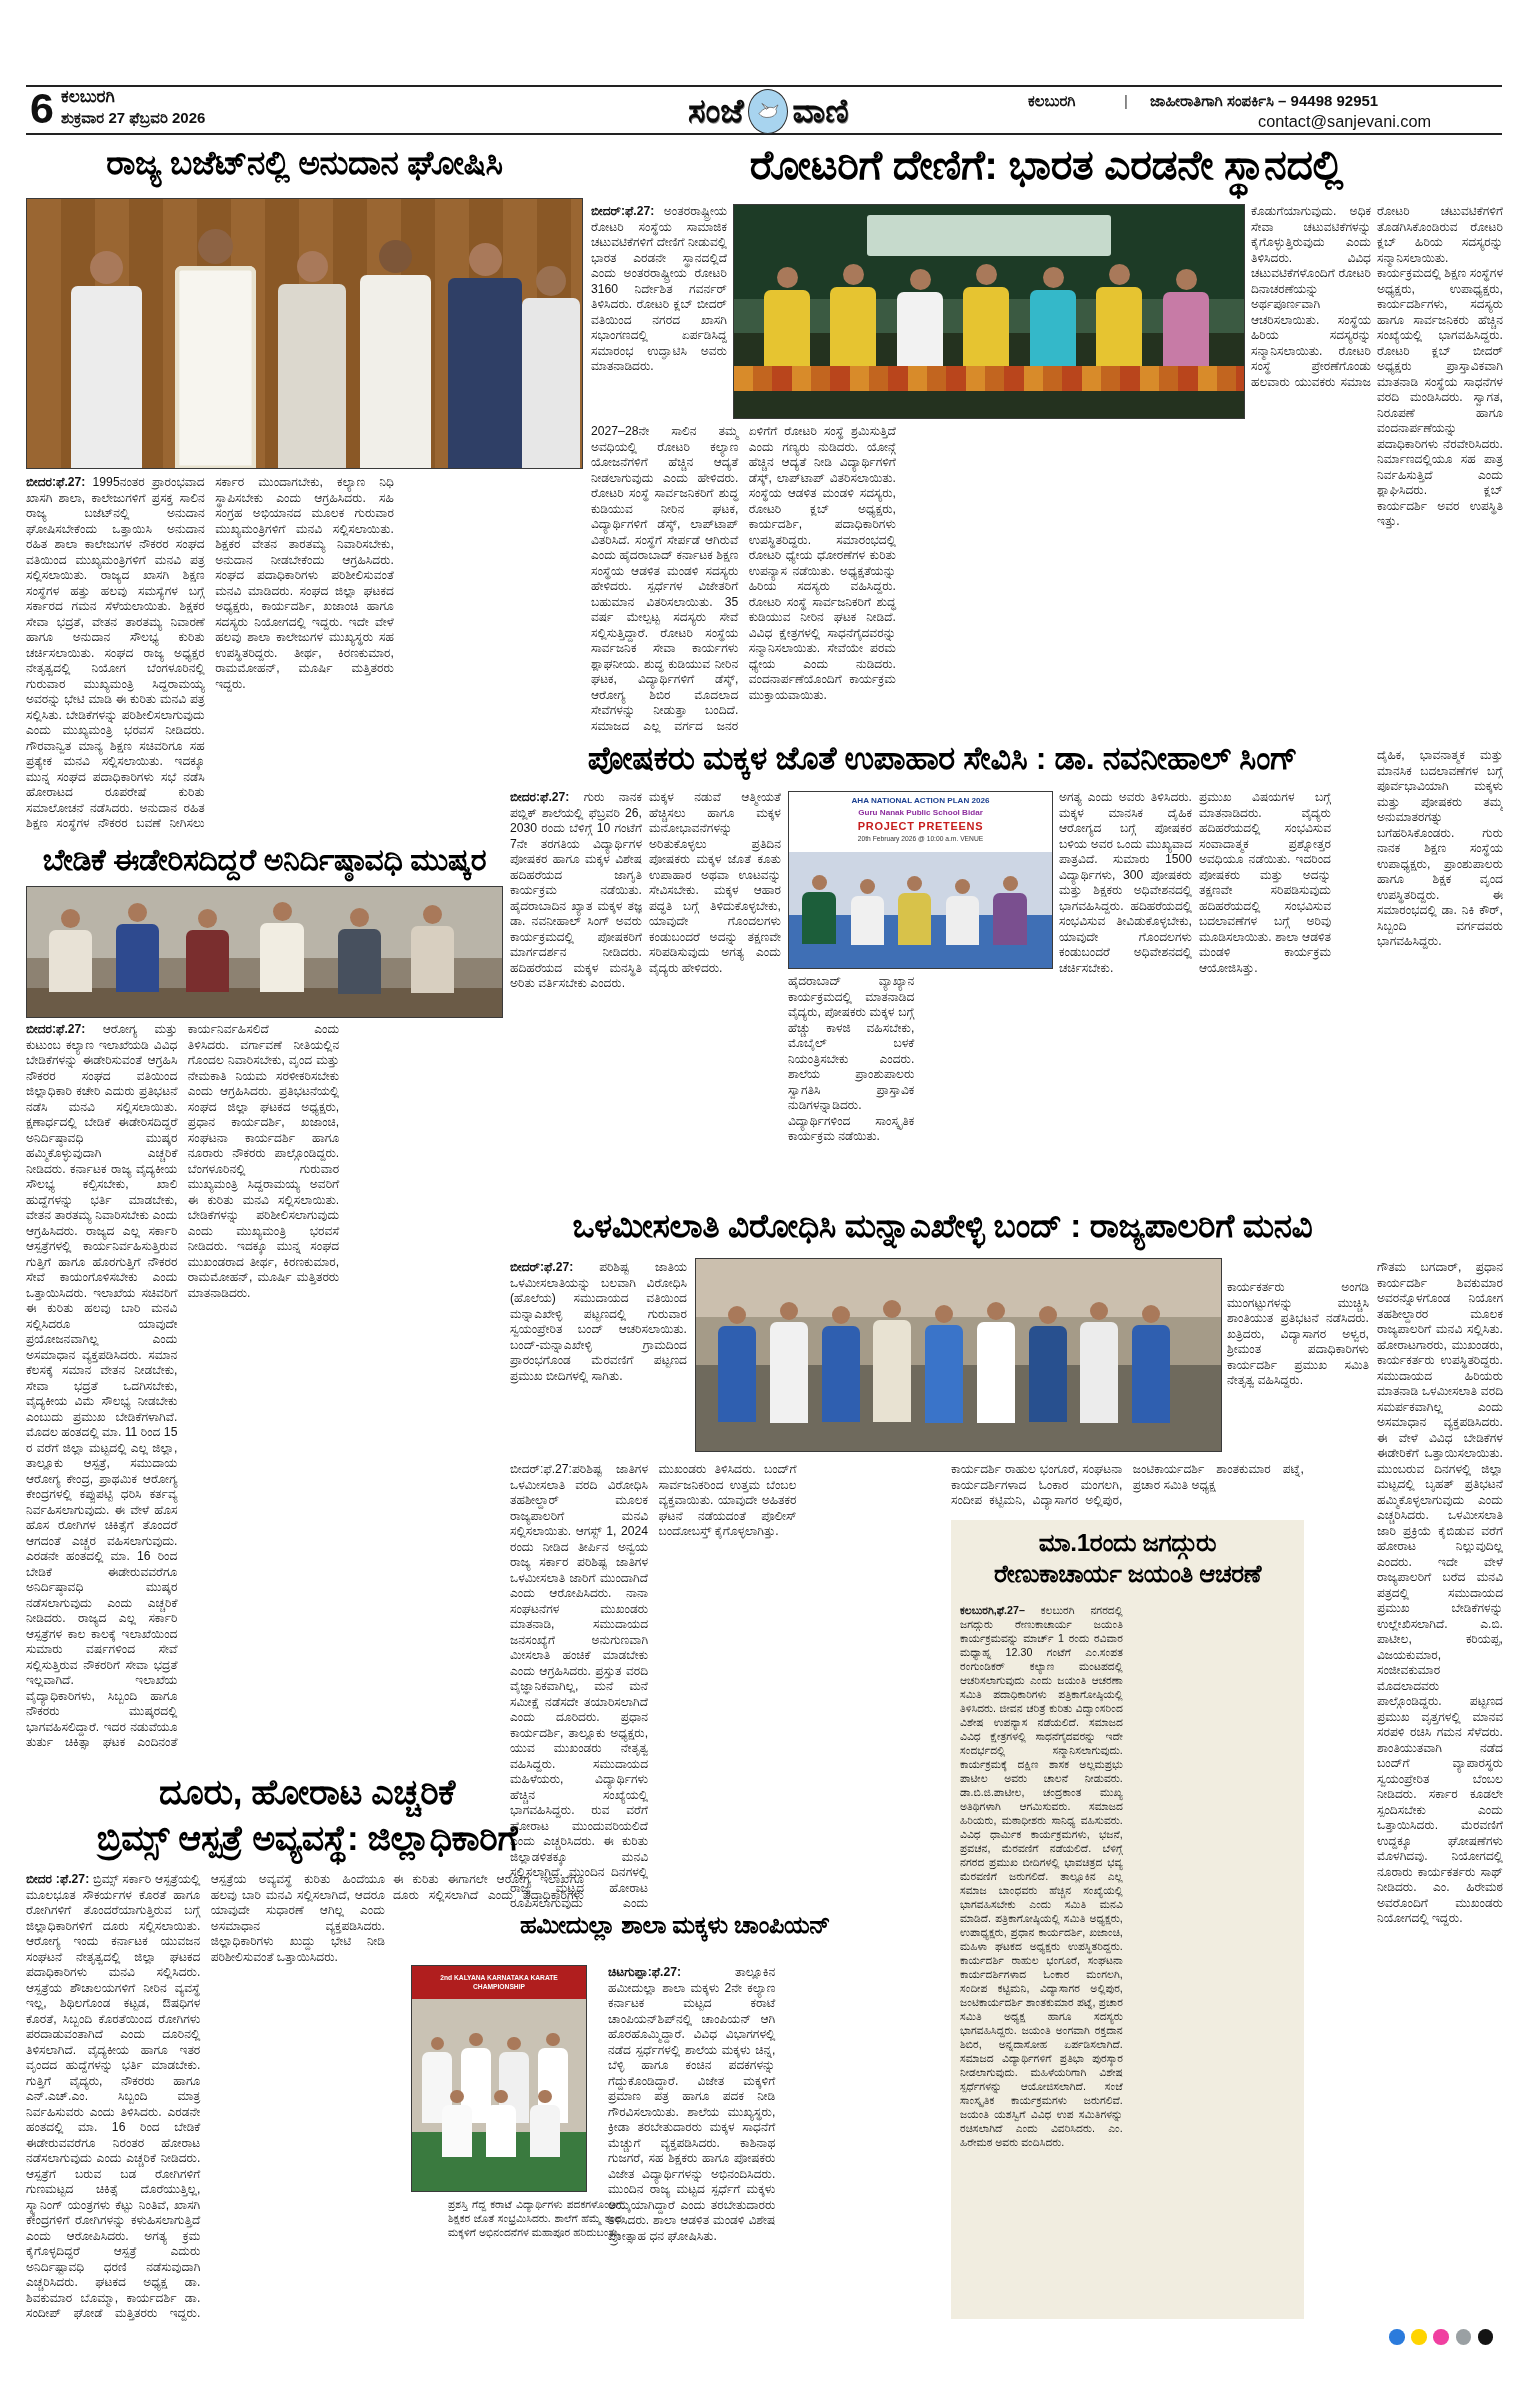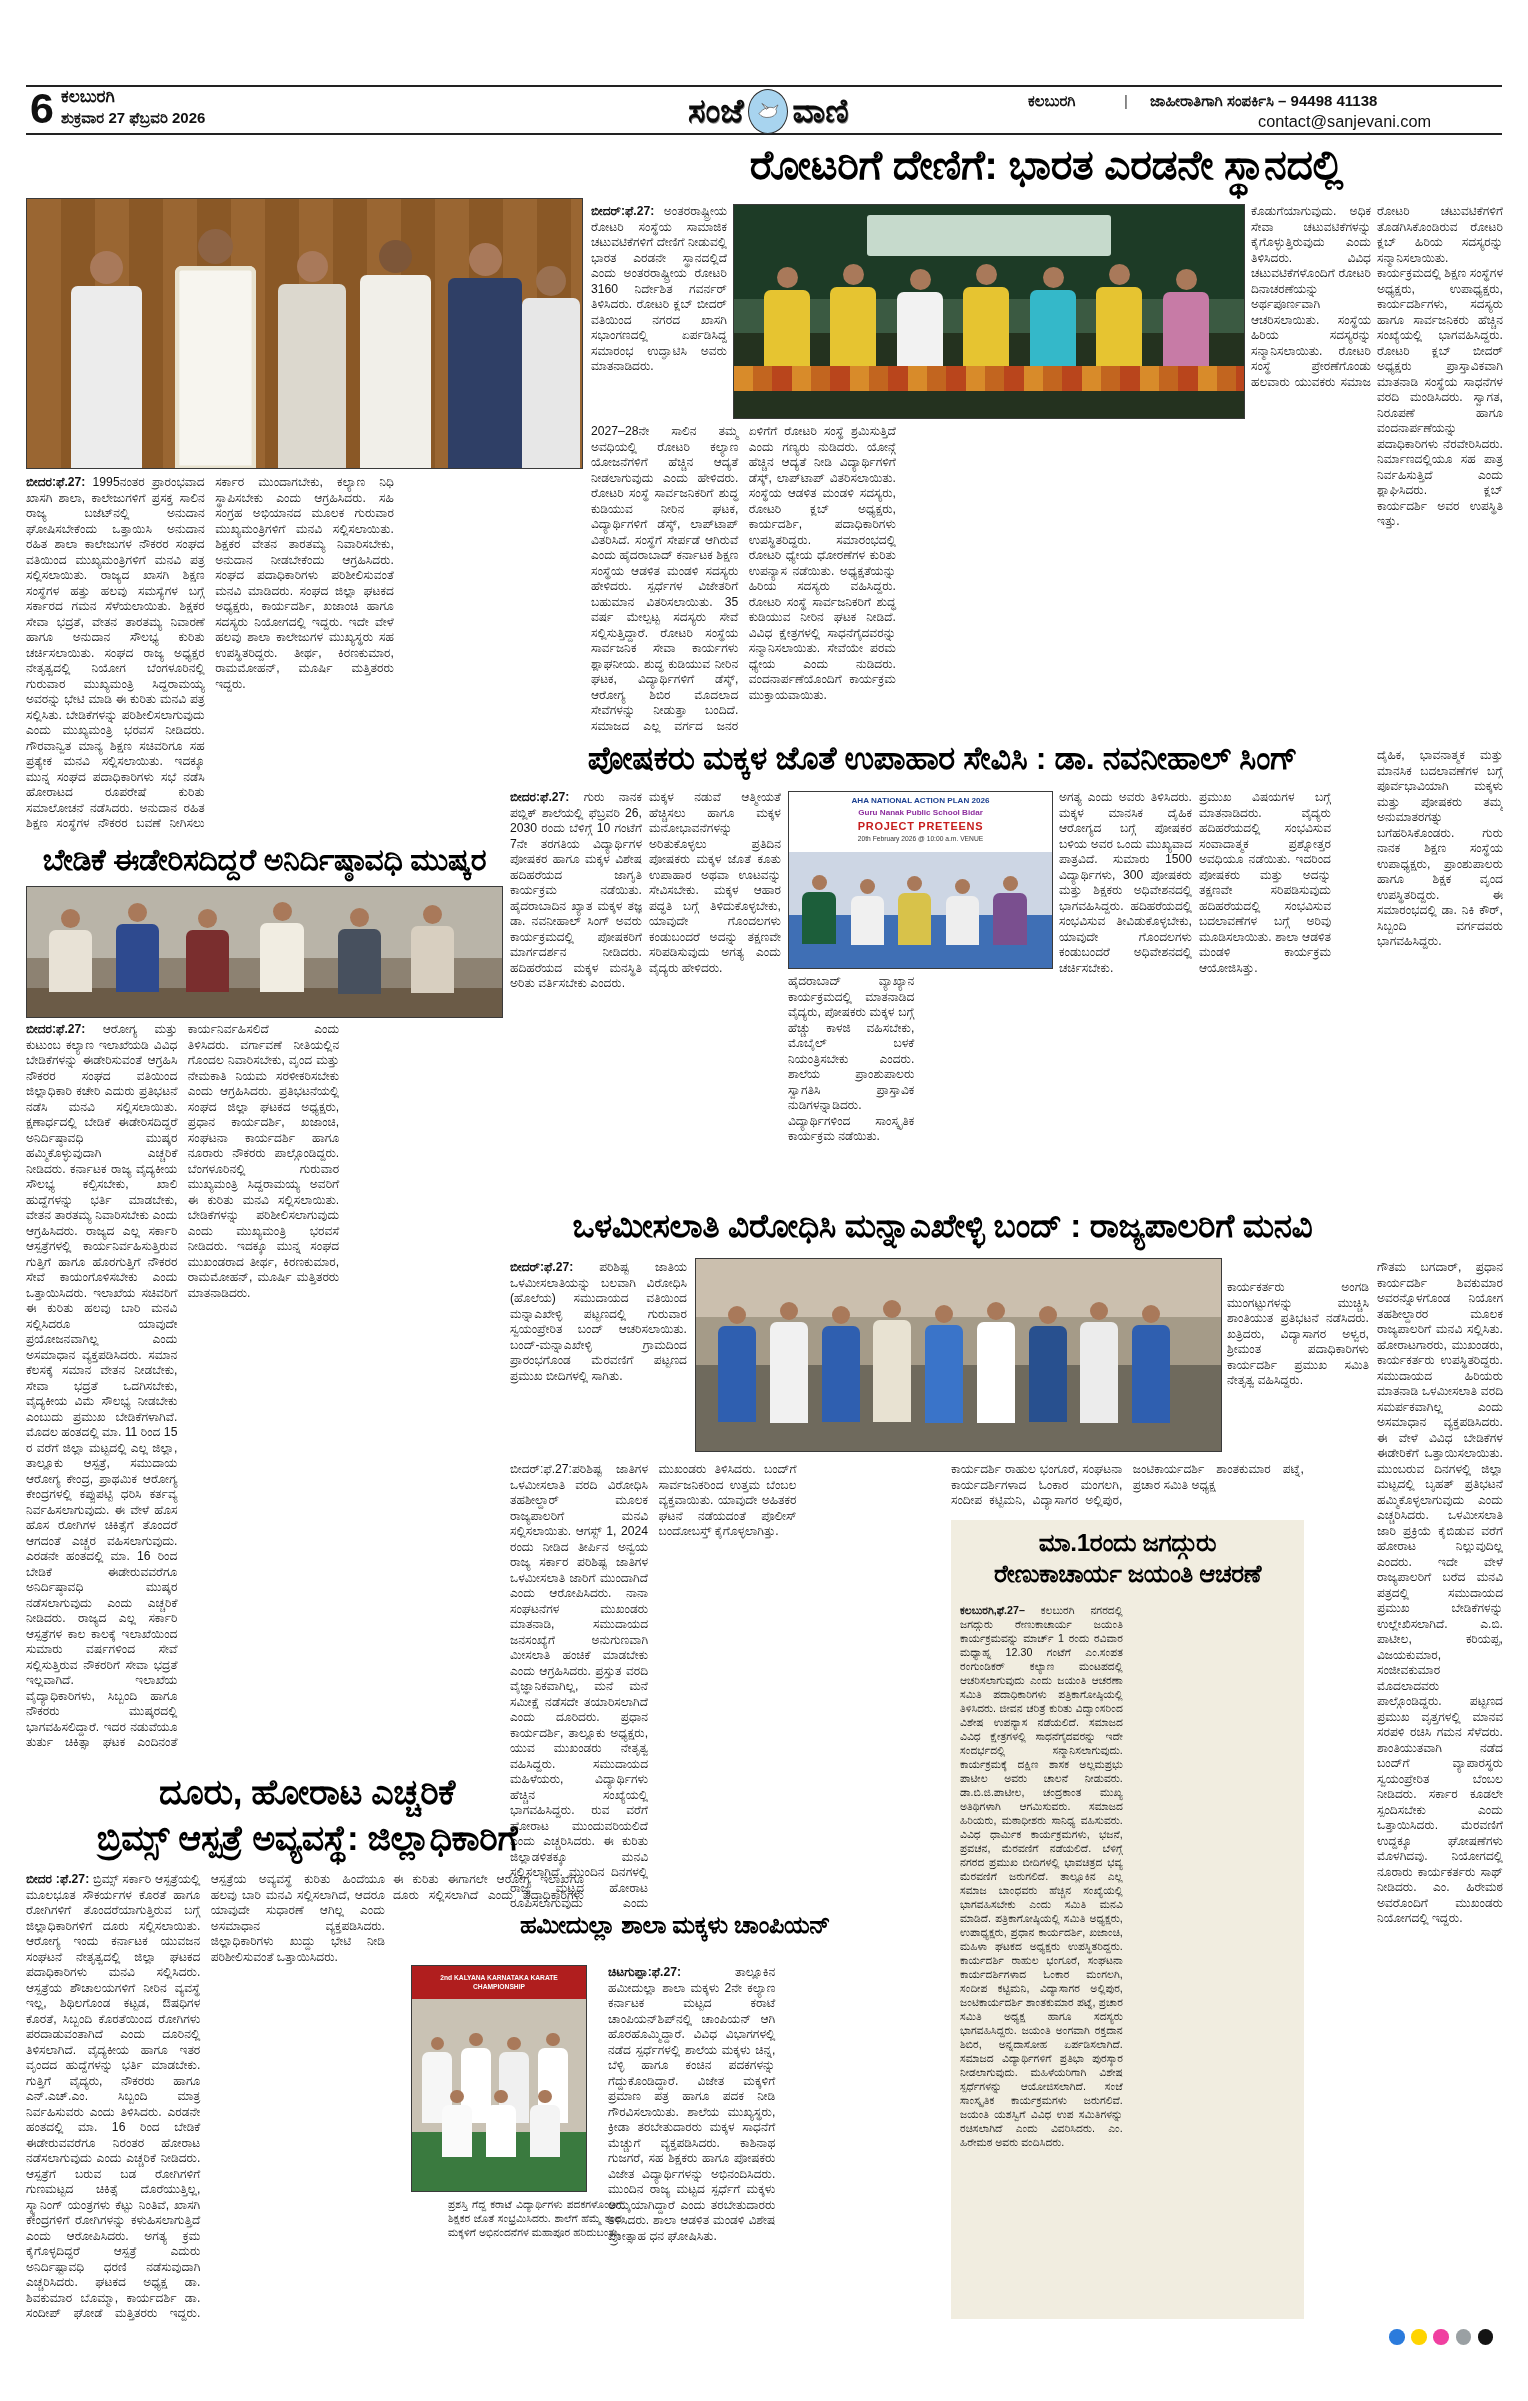--- a/index.html
+++ b/index.html
@@ -42,23 +42,24 @@
     <span class="dovecircle">
       <svg width="25" height="19" viewBox="0 0 34 26">
           <path d="M4 16 C10 8 18 6 24 8 L30 4 L27 10 C30 14 26 20 18 21 C12 22 7 20 4 16 Z M14 10 L8 2 L17 8 Z" fill="#ffffff" stroke="#555" stroke-width="1"></path>
         </svg>
     </span>
     <span class="mtxt">ವಾಣಿ</span>
   </div>
 
   <div class="abs" style="left:1028px;top:92px;font-weight:700;font-size:15px;">ಕಲಬುರಗಿ</div>
   <div class="abs" style="left:1124px;top:92px;font-weight:400;font-size:15px;color:#444;">|</div>
-  <div class="abs" style="left:1150px;top:92px;font-weight:700;font-size:15px;">ಜಾಹೀರಾತಿಗಾಗಿ ಸಂಪರ್ಕಿಸಿ – 94498 41138</div>
+  <div class="abs" style="left:1150px;top:92px;font-weight:700;font-size:15px;">ಜಾಹೀರಾತಿಗಾಗಿ ಸಂಪರ್ಕಿಸಿ – 94498 92951</div>
   <div class="abs" style="left:1258px;top:112px;font-size:16.3px;">contact@sanjevani.com</div>
 
+  <div class="hl" style="left:26px;top:145px;width:557px;font-size:33px;">ರಾಜ್ಯ ಬಜೆಟ್‌ನಲ್ಲಿ ಅನುದಾನ ಘೋಷಿಸಿ</div>
 
   <div class="photo" style="left:26px;top:198px;width:555px;height:269px;background:repeating-linear-gradient(90deg,#9a6632 0 34px,#8a5826 34px 68px),#936030;">
     <div class="person" style="left:44px;top:52px;">
         <div class="p-head" style="width:33px;height:33px;"></div>
         <div class="p-torso" style="width:71px;height:185px;background:#ececec;"></div>
       </div>
     <div class="person" style="left:148px;top:30px;">
         <div class="p-head" style="width:35px;height:35px;background:#8d6344;"></div>
         <div class="p-torso" style="width:81px;height:204px;background:#f7f5ef;box-shadow:inset 0 0 0 4.4px #e8e2cf;"></div>
       </div>

